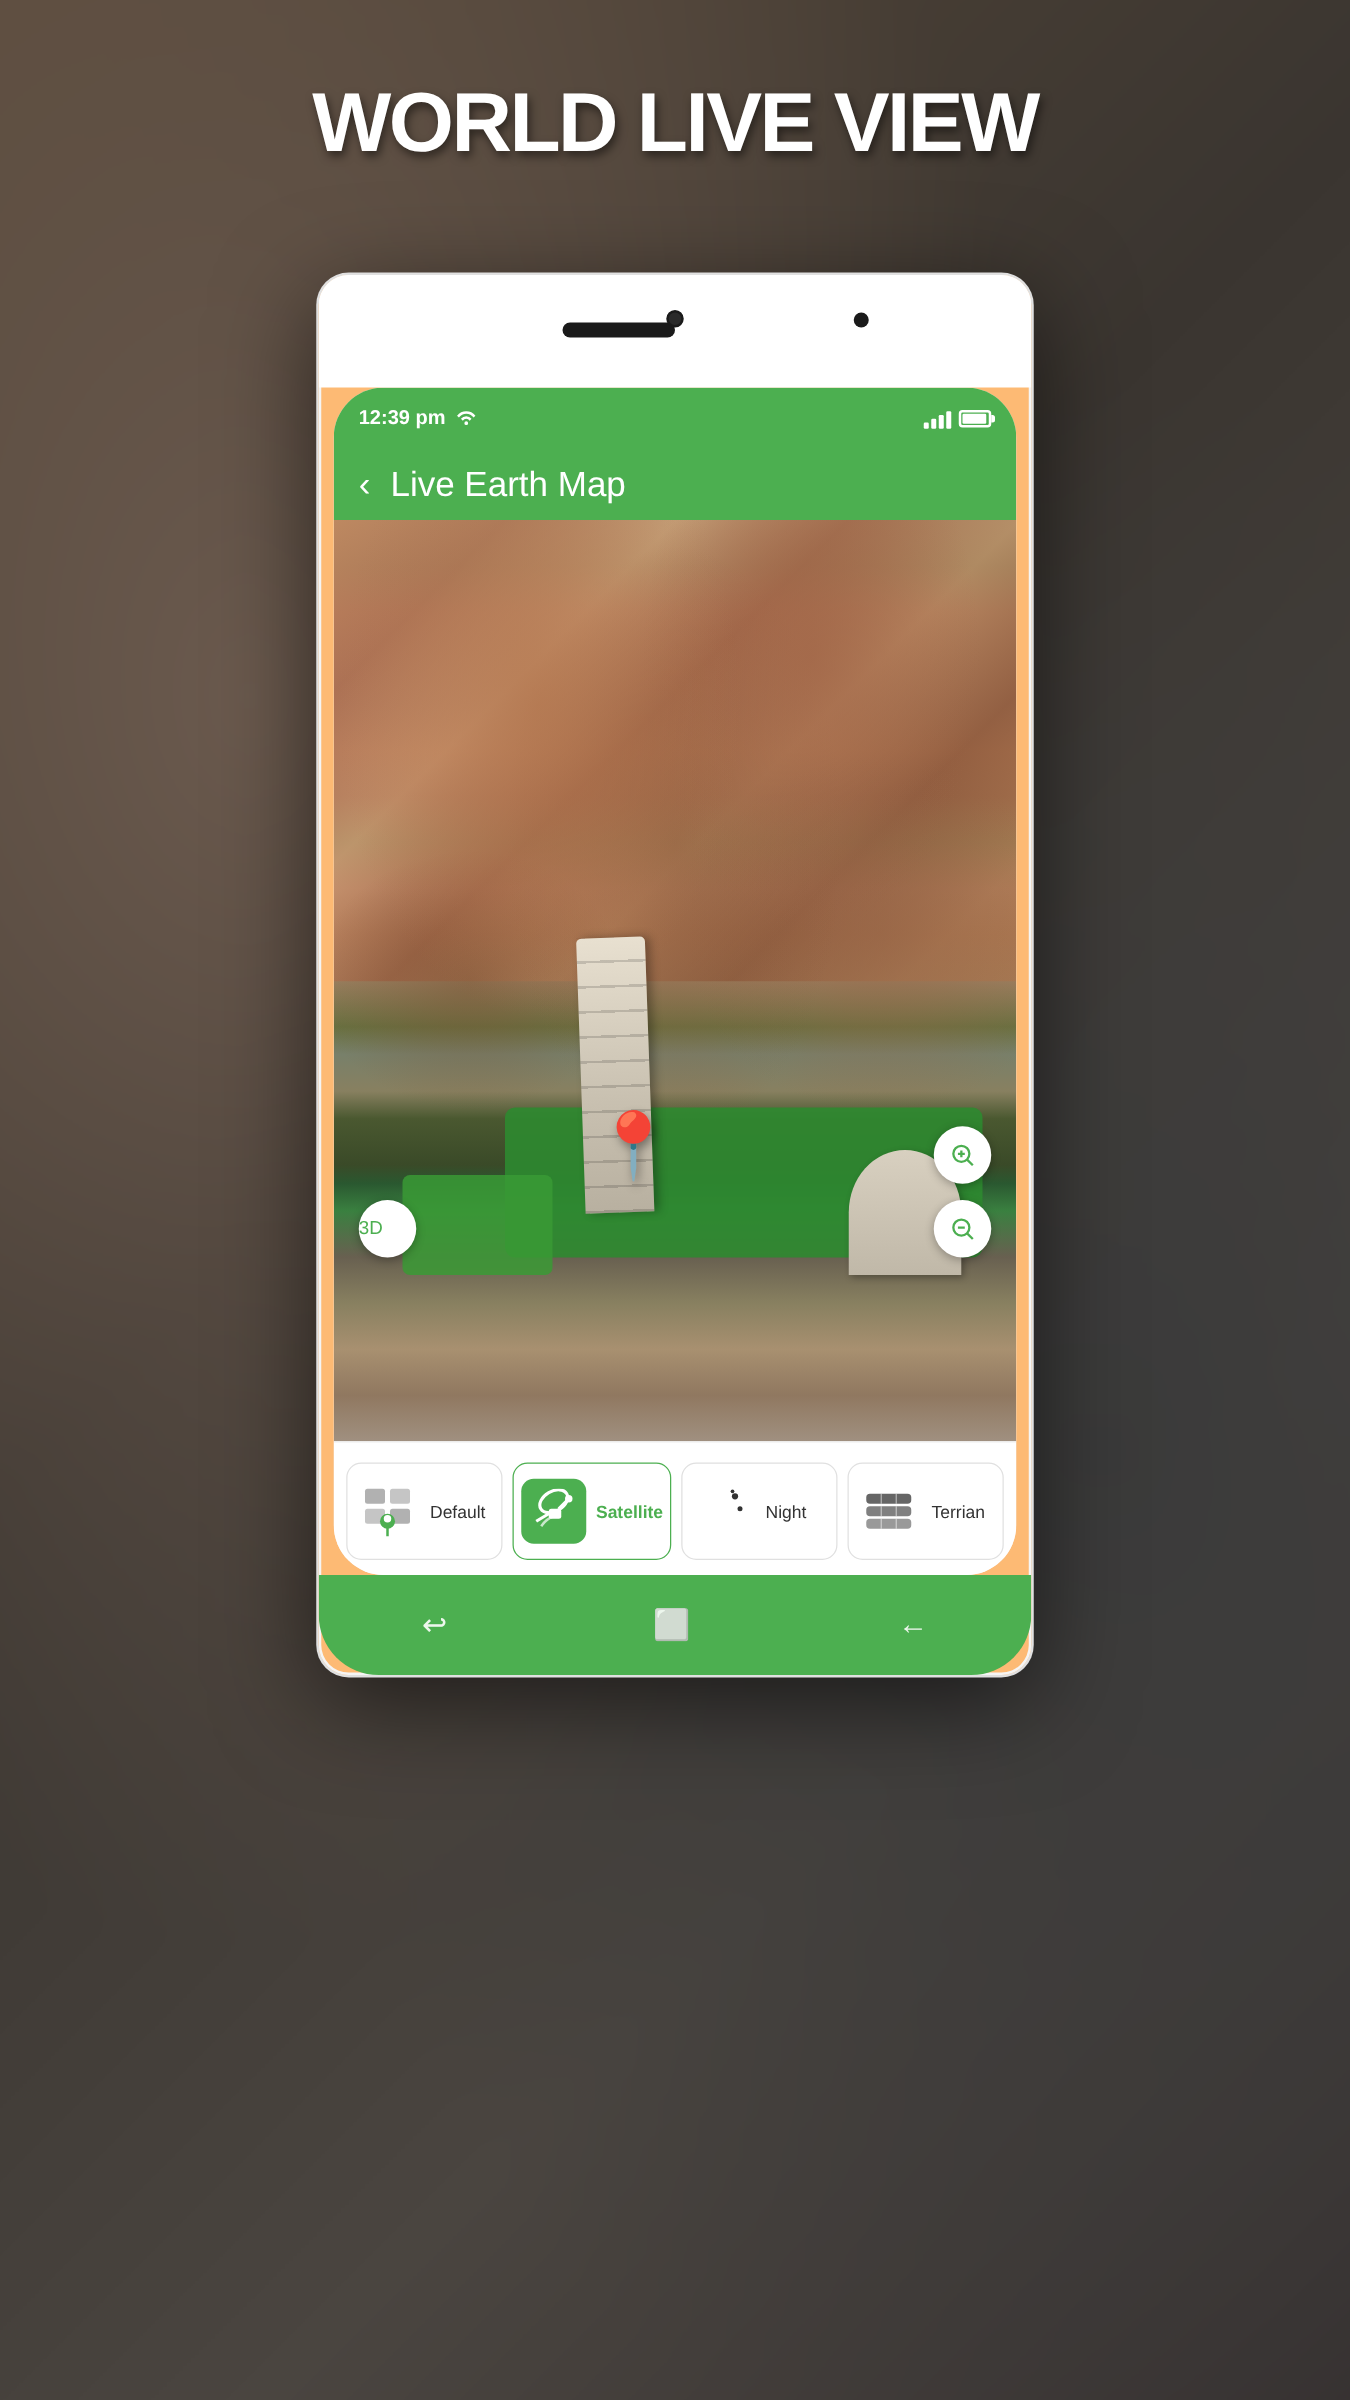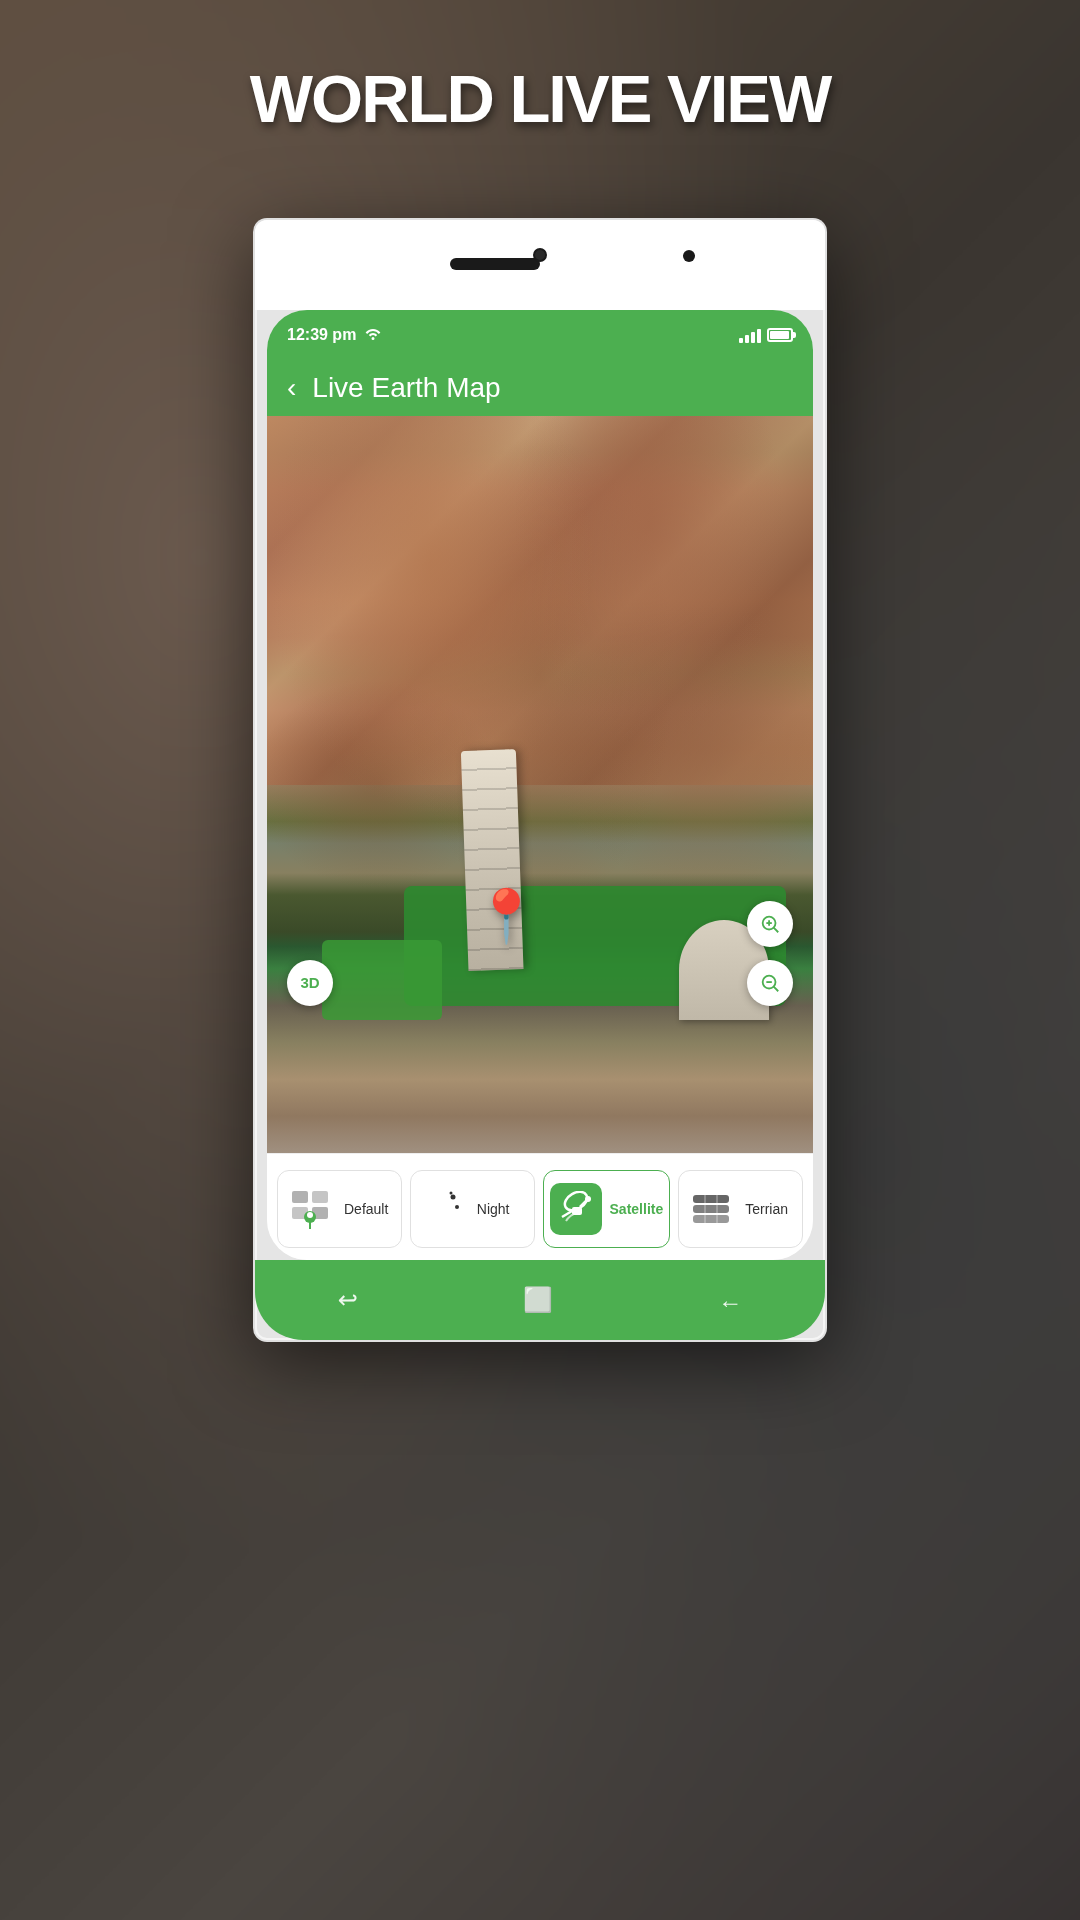--- a/index.html
+++ b/index.html
@@ -46,22 +46,22 @@
       transform: translateX(-50%);
       width: 570px;
       height: 1120px;
       z-index: 20;
     }
 
     .phone-body {
       position: relative;
       width: 100%;
       height: 100%;
-      background: #e5e5e5;
-      border-radius: 12px;
+      background: #fdba74;
+      border-radius: 24px;
       box-shadow: 
         0 0 0 2px #e0e0e0,
         0 20px 80px rgba(0,0,0,0.6),
         inset 0 0 0 2px #f5f5f5;
       overflow: hidden;
     }
 
     .phone-screen {
       position: absolute;
       top: 90px;
@@ -356,24 +356,23 @@
     .btn-3d {
       position: absolute;
       left: 20px;
       bottom: 20%;
       width: 46px;
       height: 46px;
       background: white;
       border-radius: 50%;
       display: flex;
       align-items: center;
-      justify-content: center;
       box-shadow: 0 2px 8px rgba(0,0,0,0.3);
       font-size: 15px;
-      font-weight: 700;
+      font-weight: 400;
       color: #4CAF50;
     }
 
     .map-tabs-bar {
       background: white;
       padding: 16px 10px 12px;
       display: flex;
       gap: 8px;
       border-top: 1px solid #eee;
     }
@@ -597,48 +596,48 @@
                 <rect x="24" y="20" width="16" height="12" rx="2" fill="#9E9E9E" opacity="0.8"></rect>
 
                 <circle cx="22" cy="30" r="6" fill="#4CAF50"></circle>
                 <circle cx="22" cy="28" r="3" fill="white"></circle>
                 <path d="M22 34 L22 42" stroke="#4CAF50" stroke-width="2"></path>
               </svg>
             </div>
             <span class="tab-label">Default</span>
           </div>
 
+          <div class="map-tab active">
+            <div class="tab-icon-satellite">
+              <svg width="36" height="36" viewBox="0 0 36 36" fill="white">
+
+                <rect x="14" y="16" width="10" height="8" rx="2" fill="white"></rect>
+                <ellipse cx="18" cy="10" rx="12" ry="8" fill="none" stroke="white" stroke-width="2.5" transform="rotate(-30, 18, 10)"></ellipse>
+                <line x1="4" y1="26" x2="14" y2="20" stroke="white" stroke-width="2.5"></line>
+                <line x1="22" y1="16" x2="30" y2="8" stroke="white" stroke-width="2.5"></line>
+                <circle cx="30" cy="8" r="3" fill="white"></circle>
+
+                <path d="M8 30 Q12 24 18 22" stroke="white" stroke-width="2" fill="none" opacity="0.7"></path>
+              </svg>
+            </div>
+            <span class="tab-label">Satellite</span>
+          </div>
+
           <div class="map-tab">
             <div class="tab-icon-night">
               <svg width="48" height="48" viewBox="0 0 48 48">
 
                 <path d="M28 8 A16 16 0 1 0 28 40 A10 10 0 1 1 28 8Z" fill="#333"></path>
 
                 <circle cx="34" cy="12" r="2.5" fill="#333"></circle>
                 <circle cx="38" cy="22" r="2" fill="#333"></circle>
                 <circle cx="32" cy="8" r="1.5" fill="#333"></circle>
               </svg>
             </div>
             <span class="tab-label">Night</span>
-          </div>
-
-          <div class="map-tab active">
-            <div class="tab-icon-satellite">
-              <svg width="36" height="36" viewBox="0 0 36 36" fill="white">
-
-                <rect x="14" y="16" width="10" height="8" rx="2" fill="white"></rect>
-                <ellipse cx="18" cy="10" rx="12" ry="8" fill="none" stroke="white" stroke-width="2.5" transform="rotate(-30, 18, 10)"></ellipse>
-                <line x1="4" y1="26" x2="14" y2="20" stroke="white" stroke-width="2.5"></line>
-                <line x1="22" y1="16" x2="30" y2="8" stroke="white" stroke-width="2.5"></line>
-                <circle cx="30" cy="8" r="3" fill="white"></circle>
-
-                <path d="M8 30 Q12 24 18 22" stroke="white" stroke-width="2" fill="none" opacity="0.7"></path>
-              </svg>
-            </div>
-            <span class="tab-label">Satellite</span>
           </div>
 
           <div class="map-tab">
             <div class="tab-icon-terrain">
               <svg width="48" height="48" viewBox="0 0 48 48">
 
                 <rect x="6" y="10" width="36" height="8" rx="3" fill="#555" opacity="0.9"></rect>
                 <rect x="6" y="20" width="36" height="8" rx="3" fill="#555" opacity="0.75"></rect>
                 <rect x="6" y="30" width="36" height="8" rx="3" fill="#555" opacity="0.6"></rect>
 

